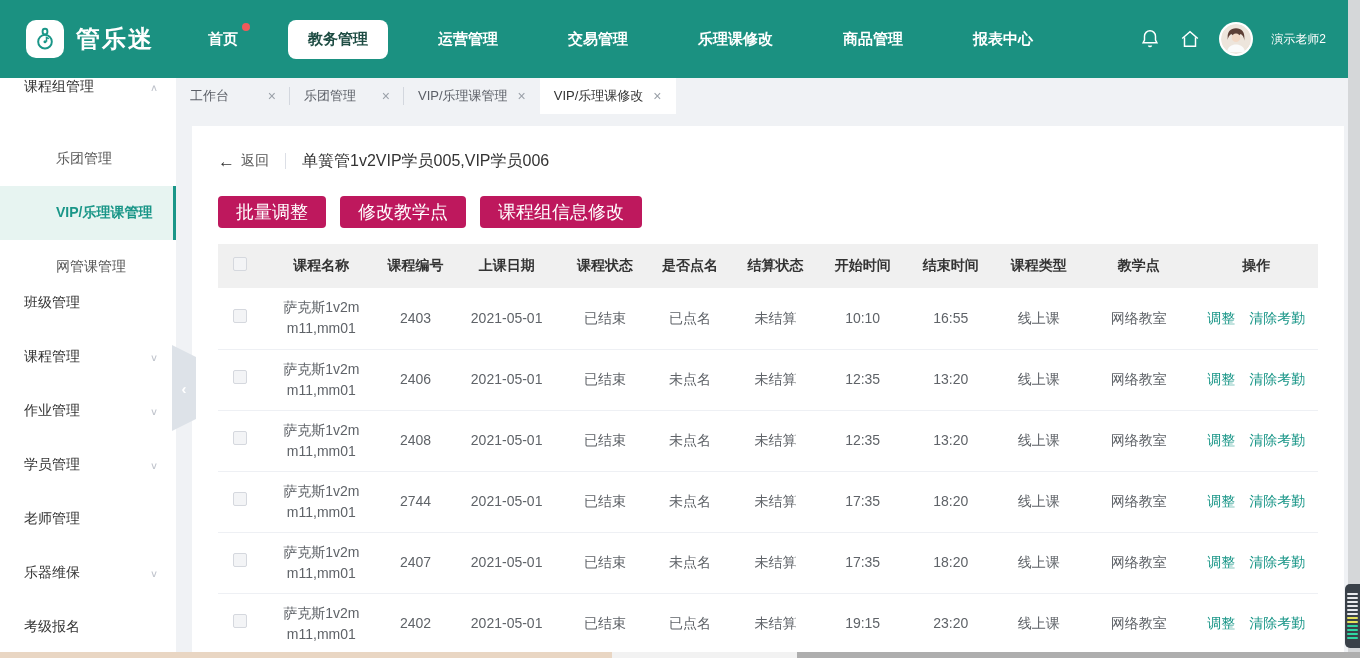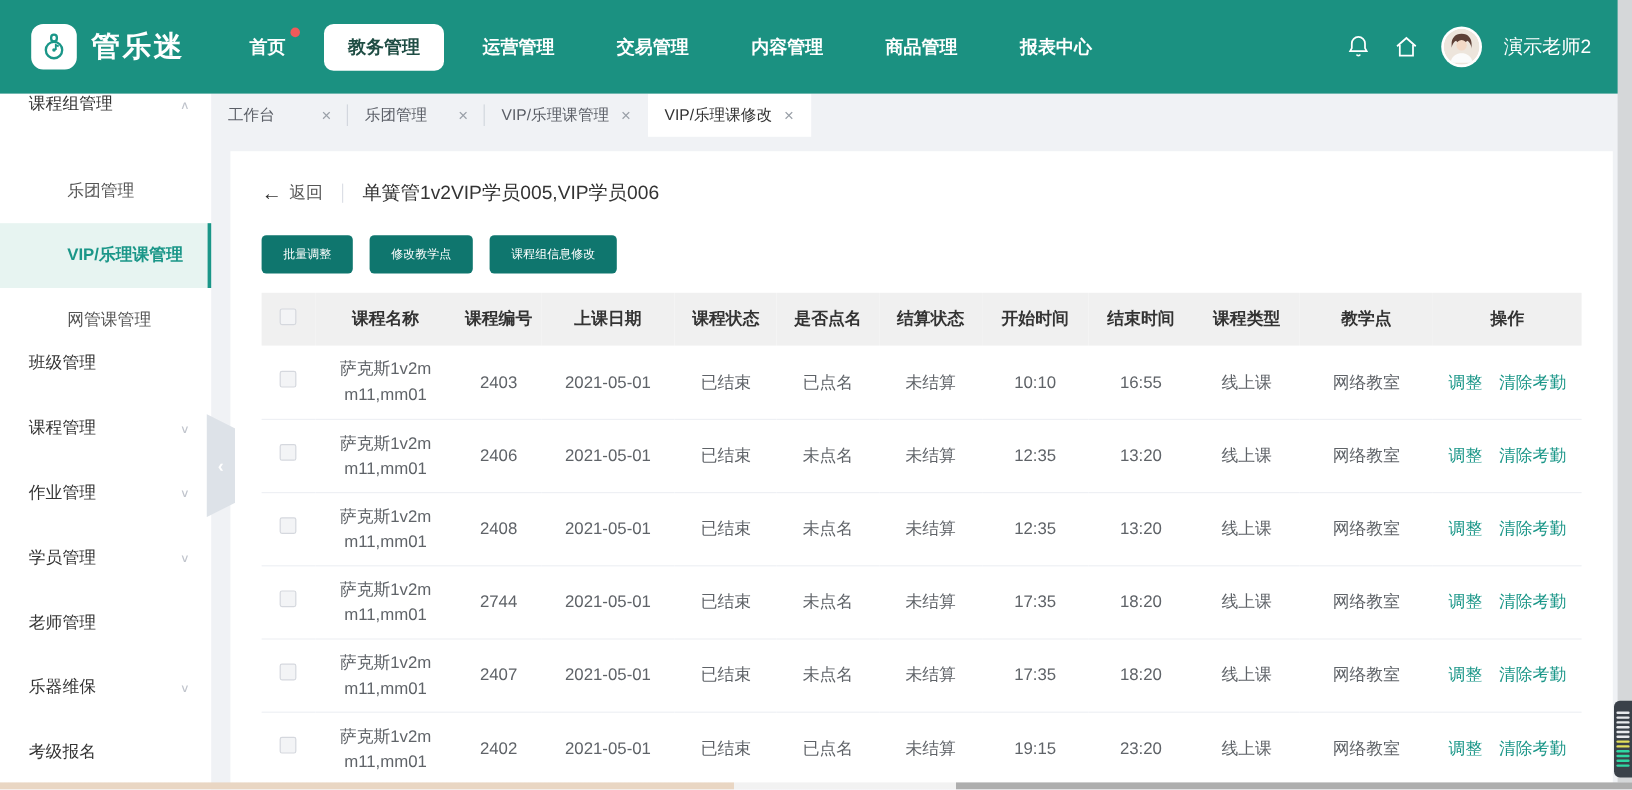--- a/index.html
+++ b/index.html
@@ -6,31 +6,31 @@
   html,body { width:1360px; height:658px; overflow:hidden; }
   body { font-family:"Liberation Sans",sans-serif; background:#f0f2f5; position:relative; }
 
   
   .navbar { position:absolute; top:0; left:0; width:1360px; height:78px; background:#1b9181;
             display:flex; align-items:center; color:#fff; z-index:5; }
   .brand { display:flex; align-items:center; gap:12px; padding-left:26px; cursor:pointer; }
   .logo-box { width:38px; height:38px; background:#fff; border-radius:10px;
               display:flex; align-items:center; justify-content:center; }
   .brand-name { font-size:24px; font-weight:bold; letter-spacing:2px; }
-  #nav-menu { display:flex; align-items:center; gap:12px; margin-left:34px;text-align:center; }
+  #nav-menu { display:flex; align-items:center; gap:30px; margin-left:34px;text-align:center; }
   .nav-item { position:relative; padding:10px 20px; font-size:15px; font-weight:bold;
               cursor:pointer; border-radius:8px; white-space:nowrap; }
   .nav-item.active { background:#fff; color:#1f4d44; }
   .badge-dot { position:absolute; top:3px; right:8px; width:8px; height:8px; border-radius:50%; background:#f05a5a; }
   .nav-right { margin-left:auto; display:flex; align-items:center; gap:18px; padding-right:34px; }
   .icon-btn { cursor:pointer; display:flex; }
   .icon-btn svg { width:22px; height:22px; display:block; }
   .avatar { width:34px; height:34px; border-radius:50%; overflow:hidden;
             border:2px solid rgba(255,255,255,.95); background:#fff; cursor:pointer; }
-  .user-name { font-size:16px; cursor:pointer; }
+  .user-name { font-size:12px; cursor:pointer; }
 
   
   .sidebar { position:absolute; top:78px; left:0; width:176px; bottom:0; background:#fff; z-index:4; }
   .side-item { height:54px; display:flex; justify-content:space-between;
                padding:0 18px 0 24px; font-size:14px; color:#333; cursor:pointer; }
   .side-sub { height:54px; display:flex; align-items:center; padding-left:56px;
               font-size:14px; color:#555; cursor:pointer; }
   .side-sub.active { background:#e7f4f1; color:#1a9688; border-right:3px solid #1a9688; font-weight:bold; }
   .chev { color:#c0c4cc; font-size:11px; transform:scaleY(.85); }
   .collapse-handle { position:absolute; left:172px; top:345px; width:24px; height:86px;
@@ -47,21 +47,21 @@
   .tab.active { background:#fff; color:#333; }
   .tab .x { color:#9aa0a8; font-size:14px; }
 
   .card { margin:12px 16px 0; background:#fff; height:620px; padding:18px 26px 0; }
   .page-head { display:flex; align-items:center; gap:16px; height:34px; margin-bottom:18px; }
   .back { display:flex; align-items:center; gap:6px; font-size:14px; color:#555; cursor:pointer; }
   .back .arrow { font-size:17px; color:#333; line-height:1; }
   .vdiv { width:1px; height:16px; background:#dcdfe6; }
   .page-title { font-size:16px; font-weight:normal; color:#333; }
   .btn-row { display:flex; gap:14px; margin-bottom:16px; }
-  .btn { height:32px; padding:0 18px; background:#0f766e; color:#fff; font-size:10px;
+  .btn { height:32px; padding:0 18px; background:#be185d; color:#fff; font-size:18px;
          border:none; border-radius:4px; cursor:pointer; font-family:inherit; }
 
   table { width:100%; border-collapse:collapse; table-layout:fixed; }
   thead tr { background:#f0f0f0; height:44px; }
   th { font-size:14px; color:#333; font-weight:bold; text-align:center;font-family:Liberation Serif, serif; }
   tbody tr { height:61px; border-bottom:1px solid #eef0f4; }
   td { font-size:14px; color:#5f6368; text-align:center; line-height:1.5; }
   .cb { display:inline-block; width:14px; height:14px; border:1px solid #d5d8de;
         background:#f3f4f6; border-radius:2px; cursor:pointer; }
   .link { color:#1a9688; cursor:pointer; margin:0 7px; white-space:nowrap; }
@@ -90,21 +90,21 @@
         <path d="M13.4 14.5V10.6l2.2 1.1" stroke-width="1.4"></path>
       </svg>
     </span>
     <span class="brand-name">管乐迷</span>
   </div>
   <nav id="nav-menu">
       <div class="nav-item"><span>首页</span><span class="badge-dot"></span></div>
       <div class="nav-item active"><span>教务管理</span></div>
       <div class="nav-item"><span>运营管理</span></div>
       <div class="nav-item"><span>交易管理</span></div>
-      <div class="nav-item"><span>内容管理</span></div>
+      <div class="nav-item"><span>乐理课修改</span></div>
       <div class="nav-item"><span>商品管理</span></div>
       <div class="nav-item"><span>报表中心</span></div>
     </nav>
   <div class="nav-right">
     <span class="icon-btn">
       <svg viewBox="0 0 24 24" fill="none" stroke="#fff" stroke-width="1.6">
         <path d="M12 3a6 6 0 0 0-6 6v4.2L4.5 16h15L18 13.2V9a6 6 0 0 0-6-6z"></path>
         <path d="M10.4 19a1.7 1.7 0 0 0 3.2 0"></path>
       </svg>
     </span>

